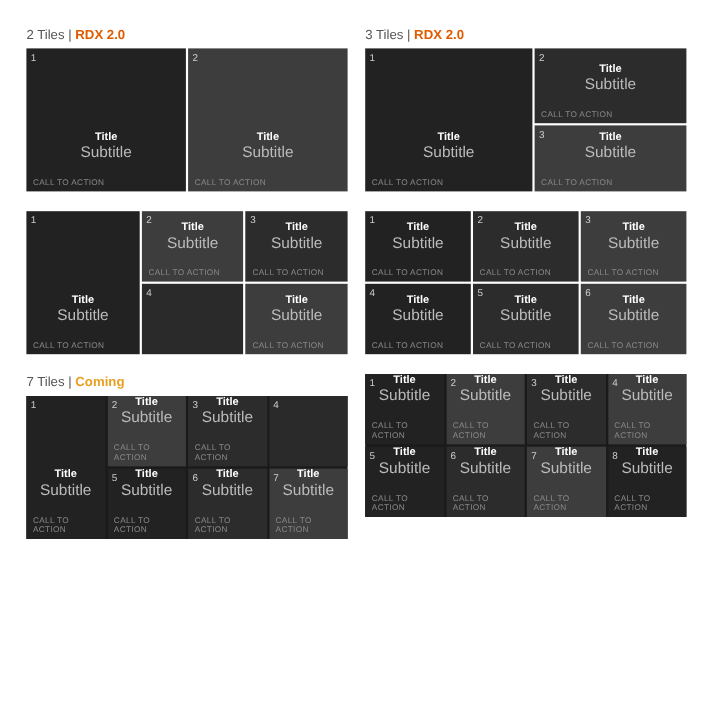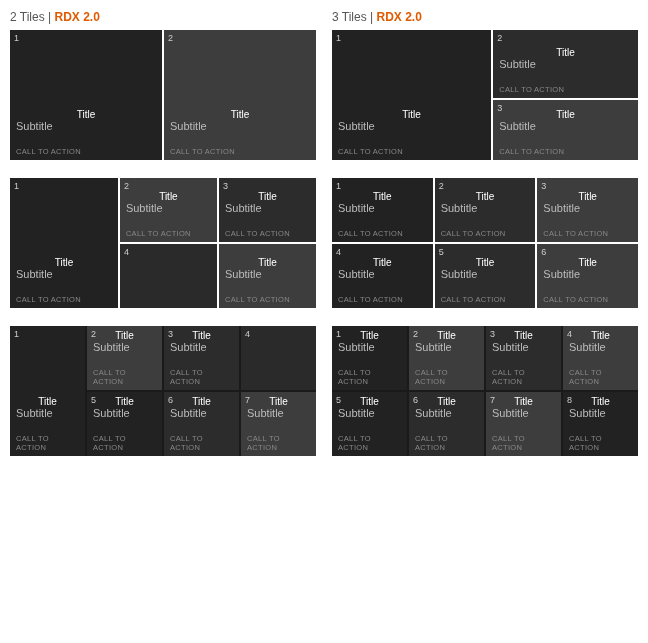--- a/index.html
+++ b/index.html
@@ -4,21 +4,21 @@
   <style>
     * { box-sizing: border-box; margin: 0; padding: 0; }
     body {
       background: #fff;
       font-family: Arial, sans-serif;
       font-size: 11px;
       color: #333;
       width: 648px;
     }
     .page {
-      padding: 10px;
+      padding: 24px;
       display: grid;
       grid-template-columns: 1fr 1fr;
       gap: 18px 16px;
     }
     .section-label {
       font-size: 12px;
       color: #555;
       margin-bottom: 6px;
       font-weight: normal;
     }
@@ -44,28 +44,28 @@
     .tile.medium { background: #3d3d3d; }
     .tile-num {
       position: absolute;
       top: 3px;
       left: 4px;
       color: #ccc;
       font-size: 9px;
     }
     .tile-title {
       color: #fff;
-      font-weight: normal;
+      font-weight: bold;
       font-size: 10px;
       text-align: center;
     }
     .tile-subtitle {
       color: #bbb;
-      font-size: 11px;
-      text-align: left;
+      font-size: 14px;
+      text-align: center;
     }
     .tile-cta {
       color: #888;
       font-size: 7.5px;
       text-align: left;
       margin-top: 15px;
       text-transform: uppercase;
       letter-spacing: 0.3px;
     }
 
@@ -234,20 +234,23 @@
       <div class="tile medium">
         <span class="tile-num">6</span>
         <div class="tile-title">Title</div>
         <div class="tile-subtitle">Subtitle</div>
         <div class="tile-cta">CALL TO ACTION</div>
       </div>
     </div>
   </div>
 
   <div>
+    <div class="section-label">
+      7 Tiles | <span style="color: rgb(232, 160, 32); font-weight: bold;">Coming</span>
+    </div>
     <div style="display:grid; grid-template-columns: 1fr 1fr 1fr 1fr; grid-template-rows: 1fr 1fr; gap:2px; height:130px; background:#1a1a1a;">
       <div class="tile darker" style="grid-column:1; grid-row:1/3;">
         <span class="tile-num">1</span>
         <div class="tile-title">Title</div>
         <div class="tile-subtitle">Subtitle</div>
         <div class="tile-cta">CALL TO ACTION</div>
       </div>
       <div class="tile medium">
         <span class="tile-num">2</span>
         <div class="tile-title">Title</div>

